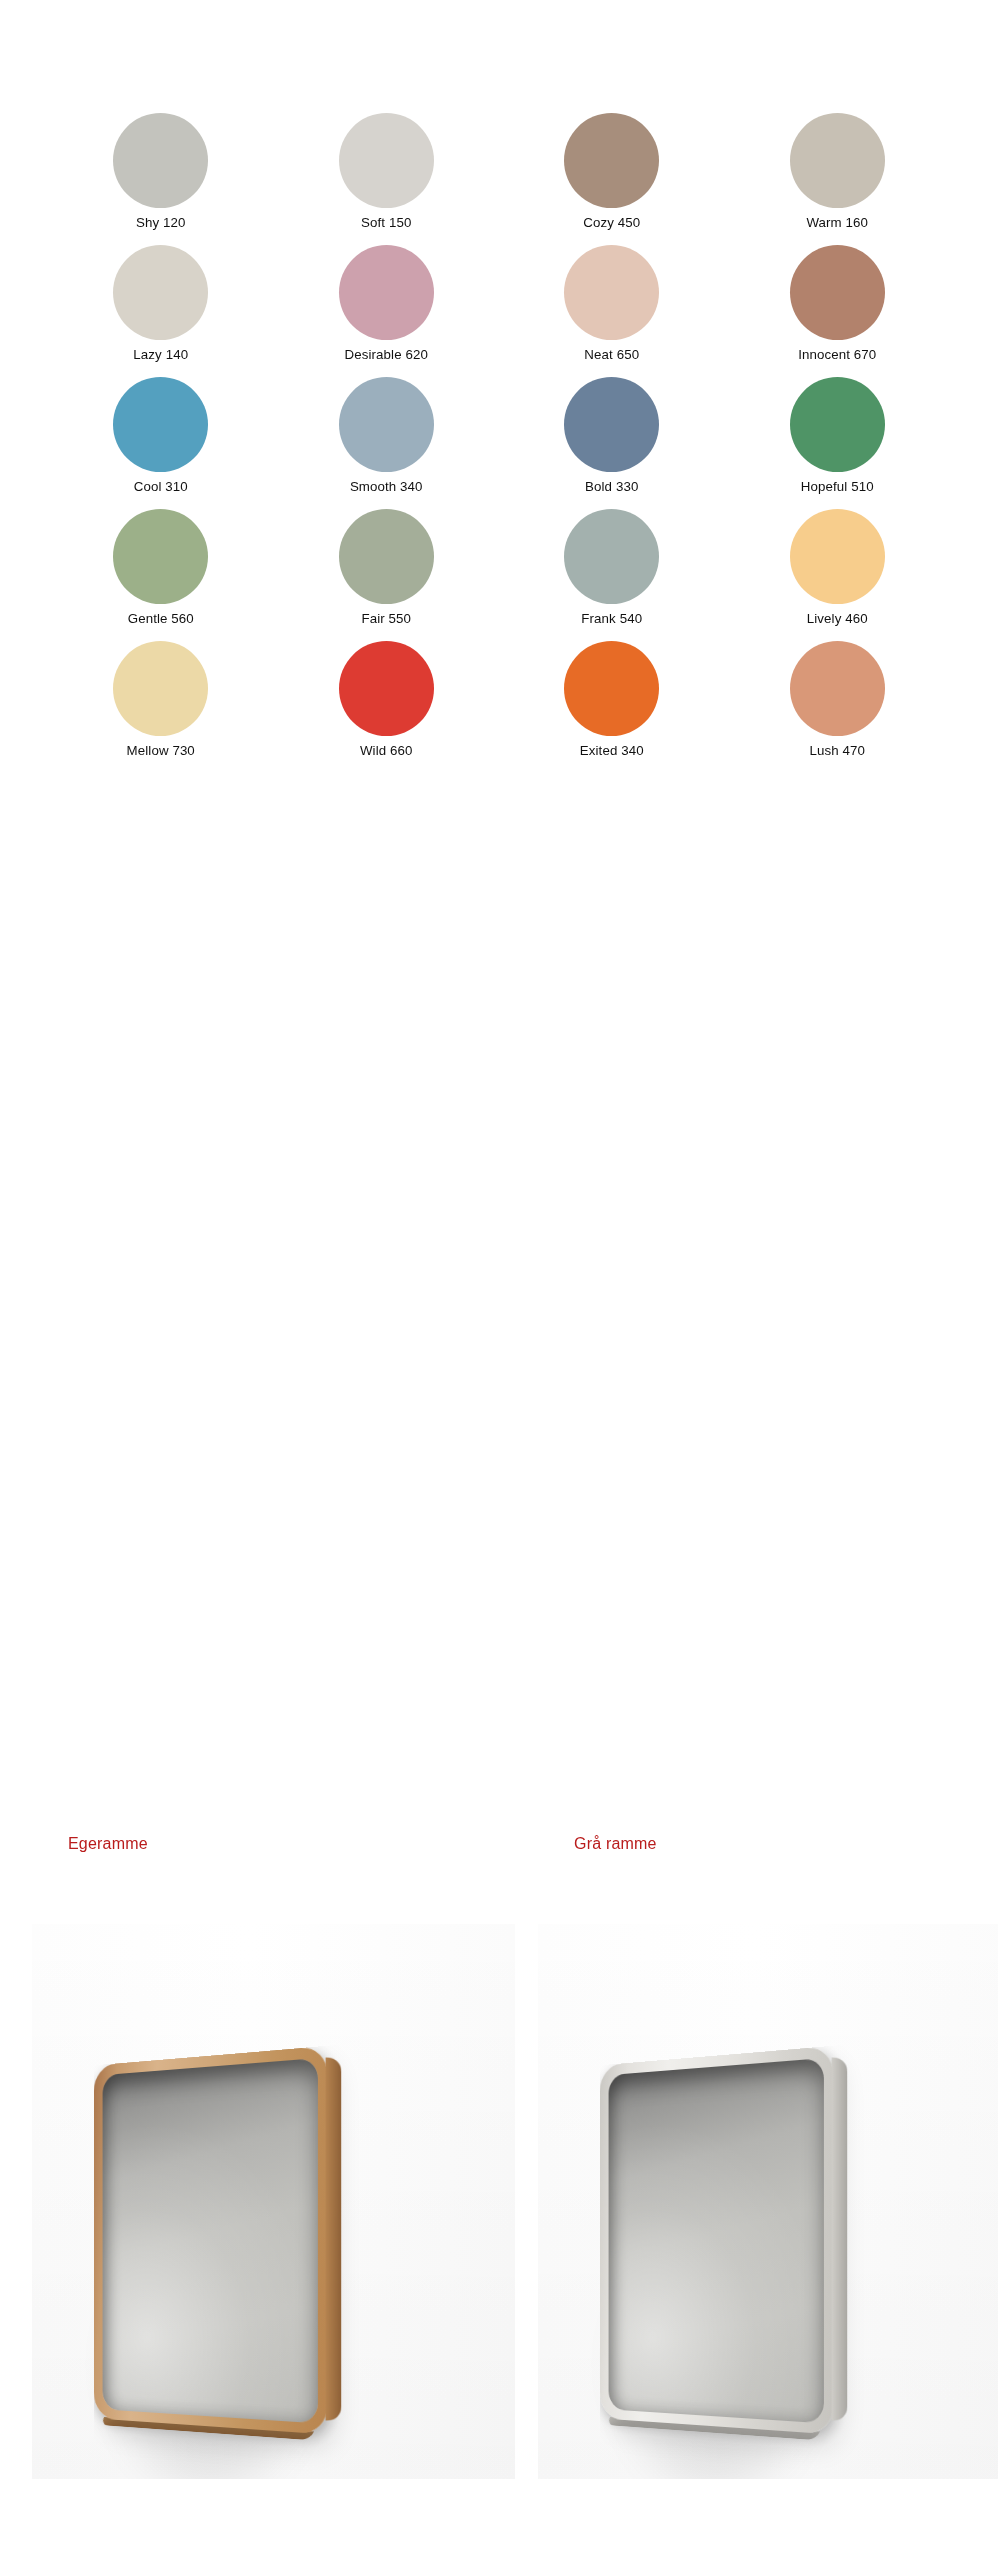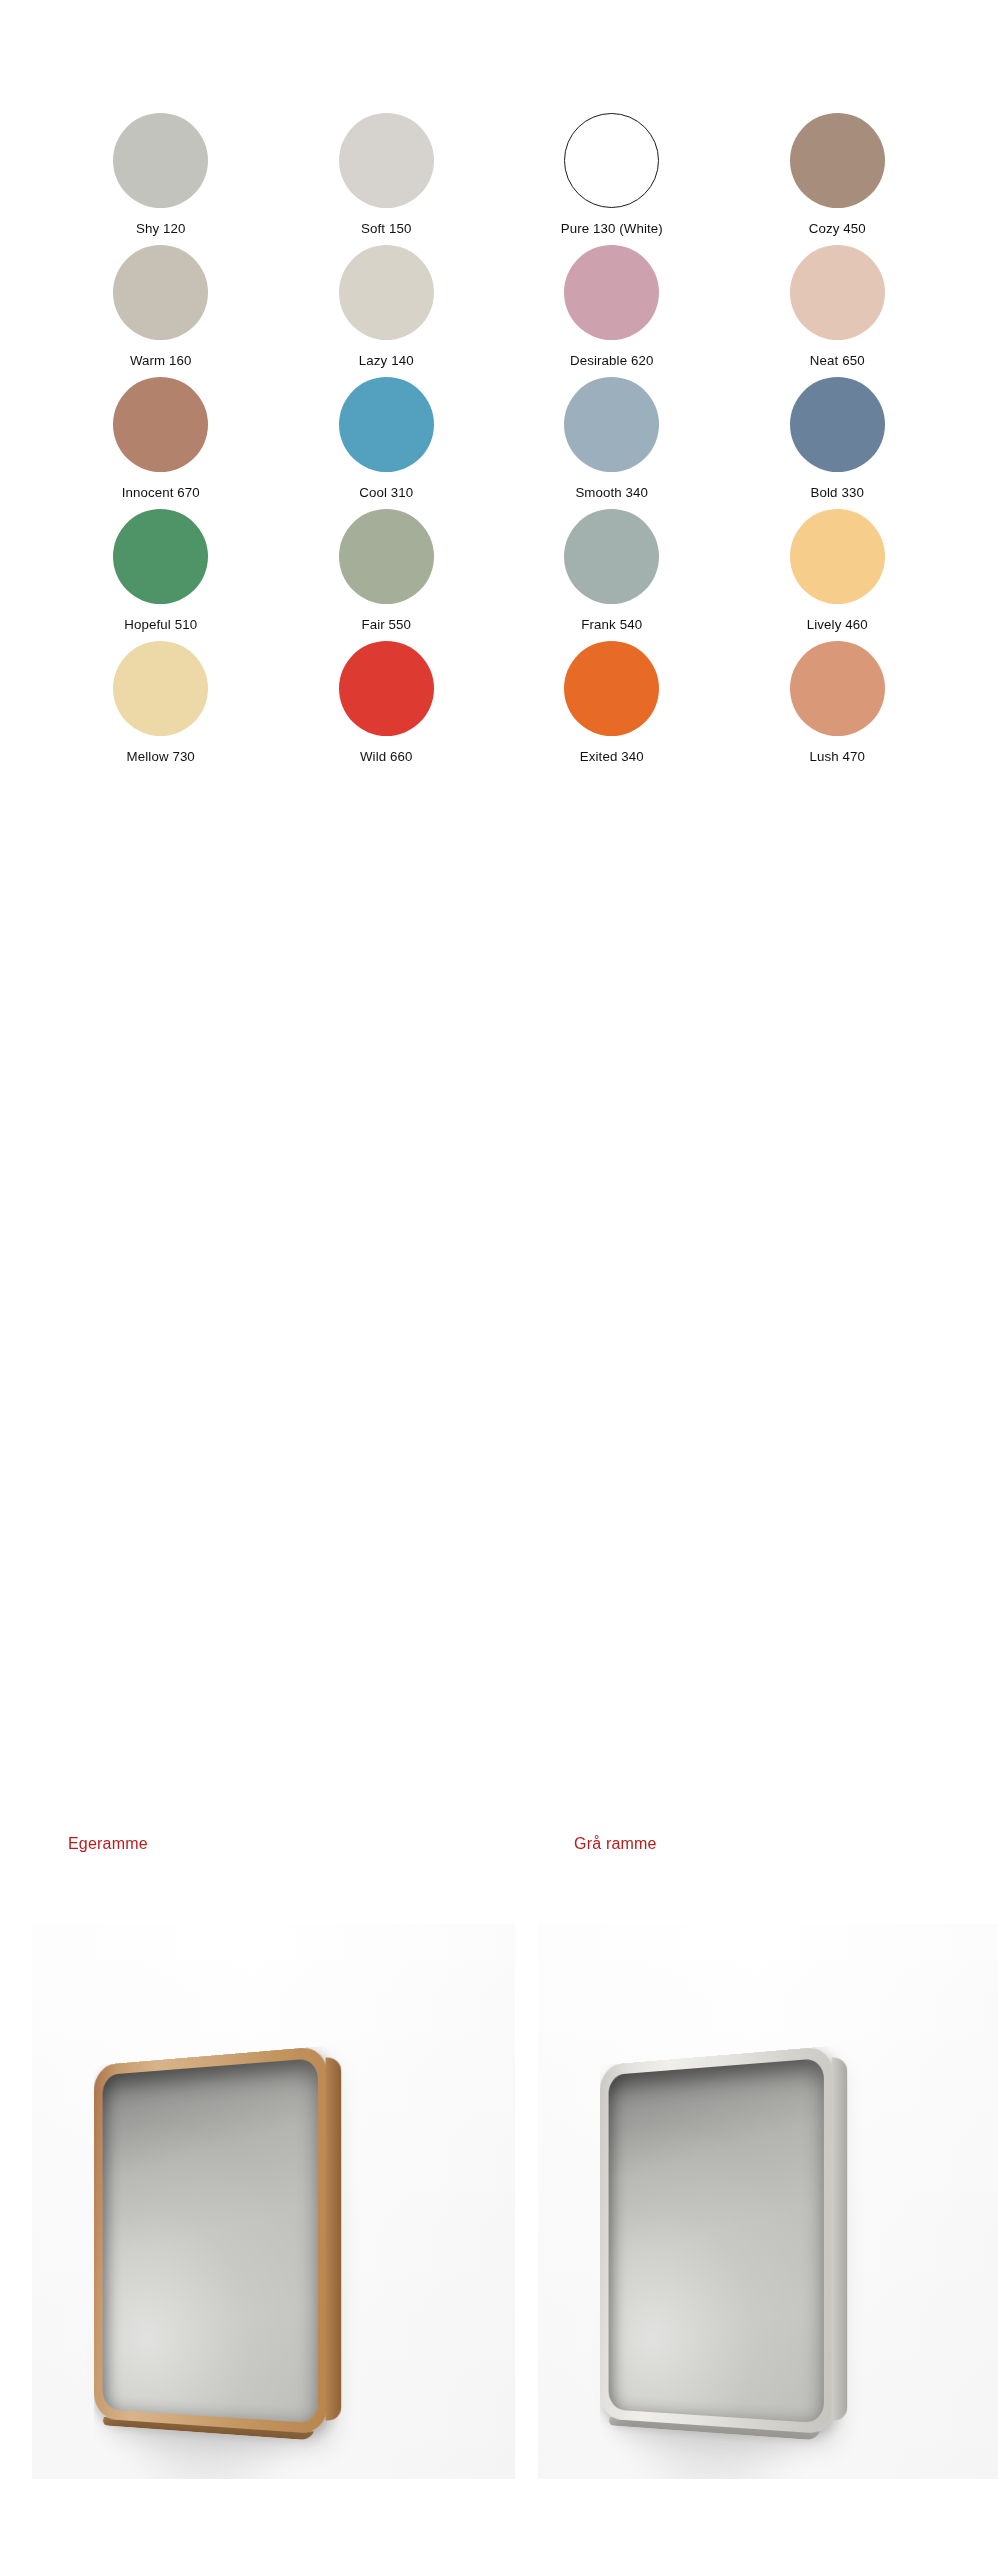--- a/index.html
+++ b/index.html
@@ -45,21 +45,21 @@
     height: 95px;
     border-radius: 50%;
     flex: 0 0 auto;
   }
 
   .swatch-dot.outlined {
     border: 0.8px solid #1a1a1a;
   }
 
   .swatch-label {
-    margin-top: 14px;
+    margin-top: 8px;
     font-size: 13.3px;
     line-height: 1.1;
     color: #111111;
     text-align: center;
     letter-spacing: 0.1px;
     white-space: nowrap;
   }
 
   
   .frames-section {
@@ -259,24 +259,20 @@
   <div class="swatch-grid">
       <div class="swatch-cell">
         <div class="swatch-dot" style="background: rgb(195, 195, 189);"></div>
         <div class="swatch-label">Shy 120</div>
       </div>
       <div class="swatch-cell">
         <div class="swatch-dot" style="background: rgb(214, 211, 206);"></div>
         <div class="swatch-label">Soft 150</div>
       </div>
       <div class="swatch-cell">
-        <div class="swatch-dot outlined" style="background: rgb(255, 255, 255);"></div>
-        <div class="swatch-label">Pure 130 (White)</div>
-      </div>
-      <div class="swatch-cell">
         <div class="swatch-dot" style="background: rgb(167, 142, 124);"></div>
         <div class="swatch-label">Cozy 450</div>
       </div>
       <div class="swatch-cell">
         <div class="swatch-dot" style="background: rgb(199, 192, 180);"></div>
         <div class="swatch-label">Warm 160</div>
       </div>
       <div class="swatch-cell">
         <div class="swatch-dot" style="background: rgb(216, 211, 201);"></div>
         <div class="swatch-label">Lazy 140</div>
@@ -301,20 +297,24 @@
         <div class="swatch-dot" style="background: rgb(155, 175, 189);"></div>
         <div class="swatch-label">Smooth 340</div>
       </div>
       <div class="swatch-cell">
         <div class="swatch-dot" style="background: rgb(106, 129, 155);"></div>
         <div class="swatch-label">Bold 330</div>
       </div>
       <div class="swatch-cell">
         <div class="swatch-dot" style="background: rgb(79, 148, 102);"></div>
         <div class="swatch-label">Hopeful 510</div>
+      </div>
+      <div class="swatch-cell">
+        <div class="swatch-dot" style="background: rgb(156, 176, 137);"></div>
+        <div class="swatch-label">Gentle 560</div>
       </div>
       <div class="swatch-cell">
         <div class="swatch-dot" style="background: rgb(164, 174, 153);"></div>
         <div class="swatch-label">Fair 550</div>
       </div>
       <div class="swatch-cell">
         <div class="swatch-dot" style="background: rgb(163, 177, 174);"></div>
         <div class="swatch-label">Frank 540</div>
       </div>
       <div class="swatch-cell">

